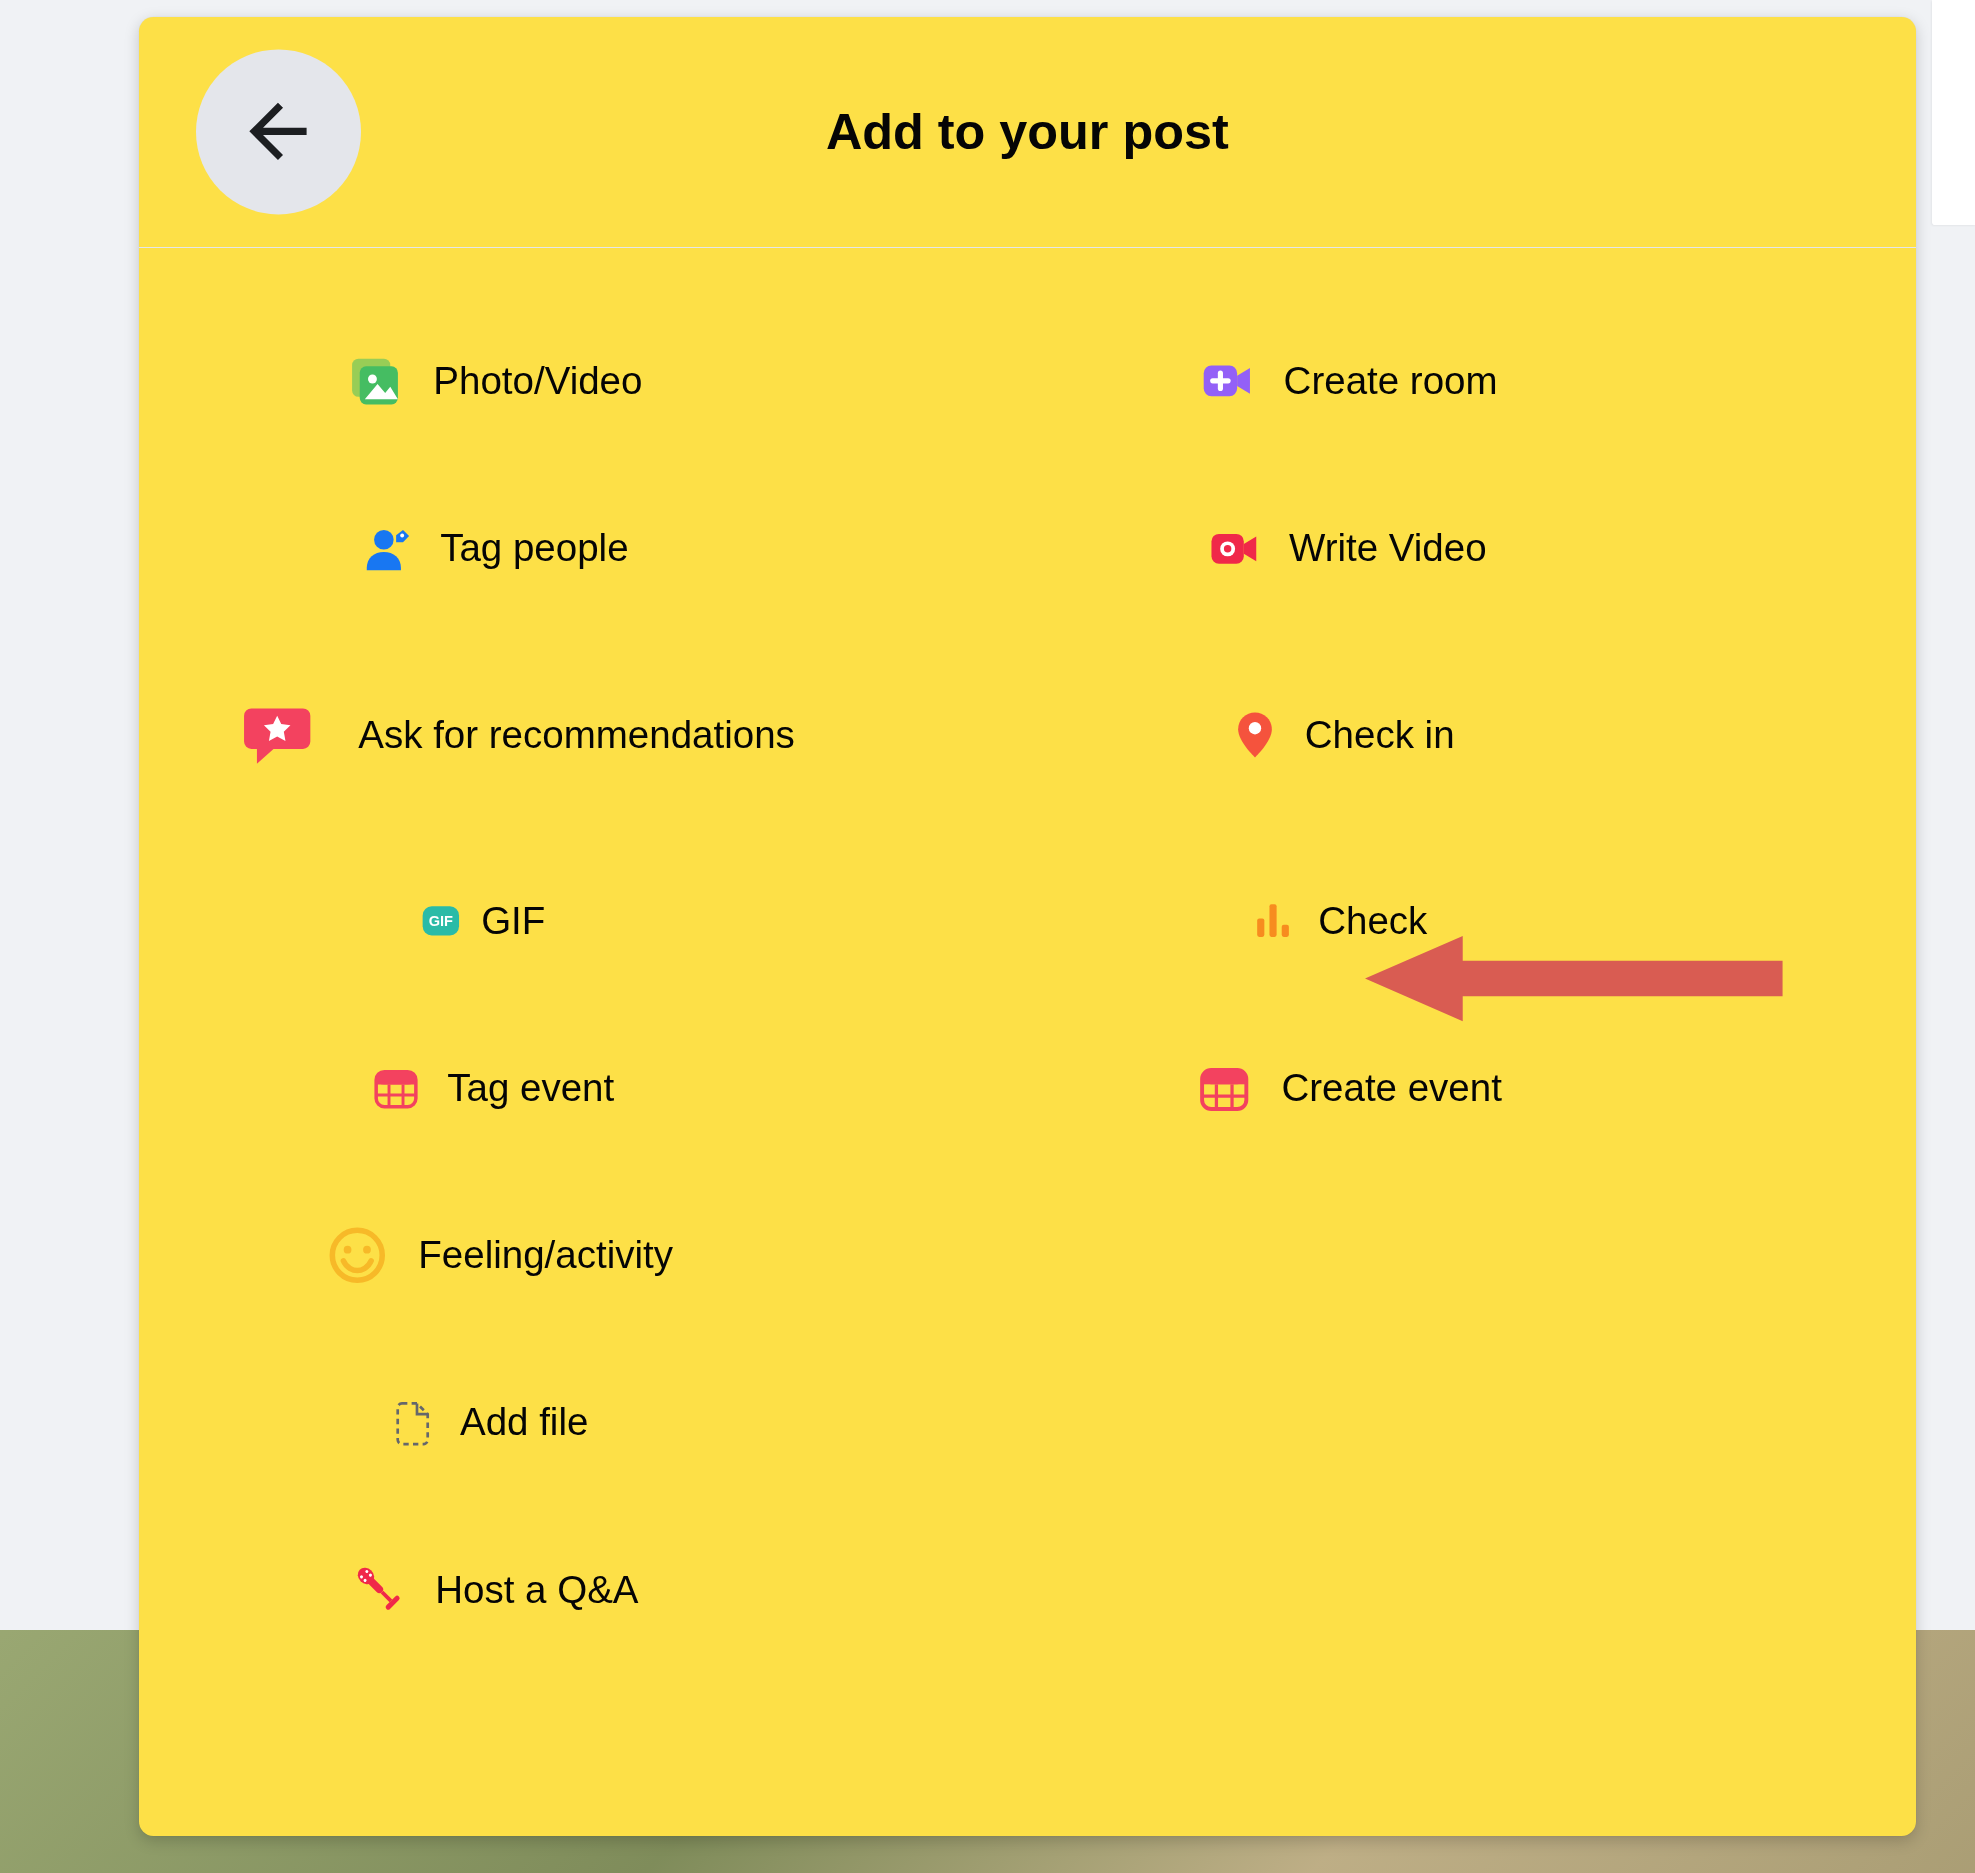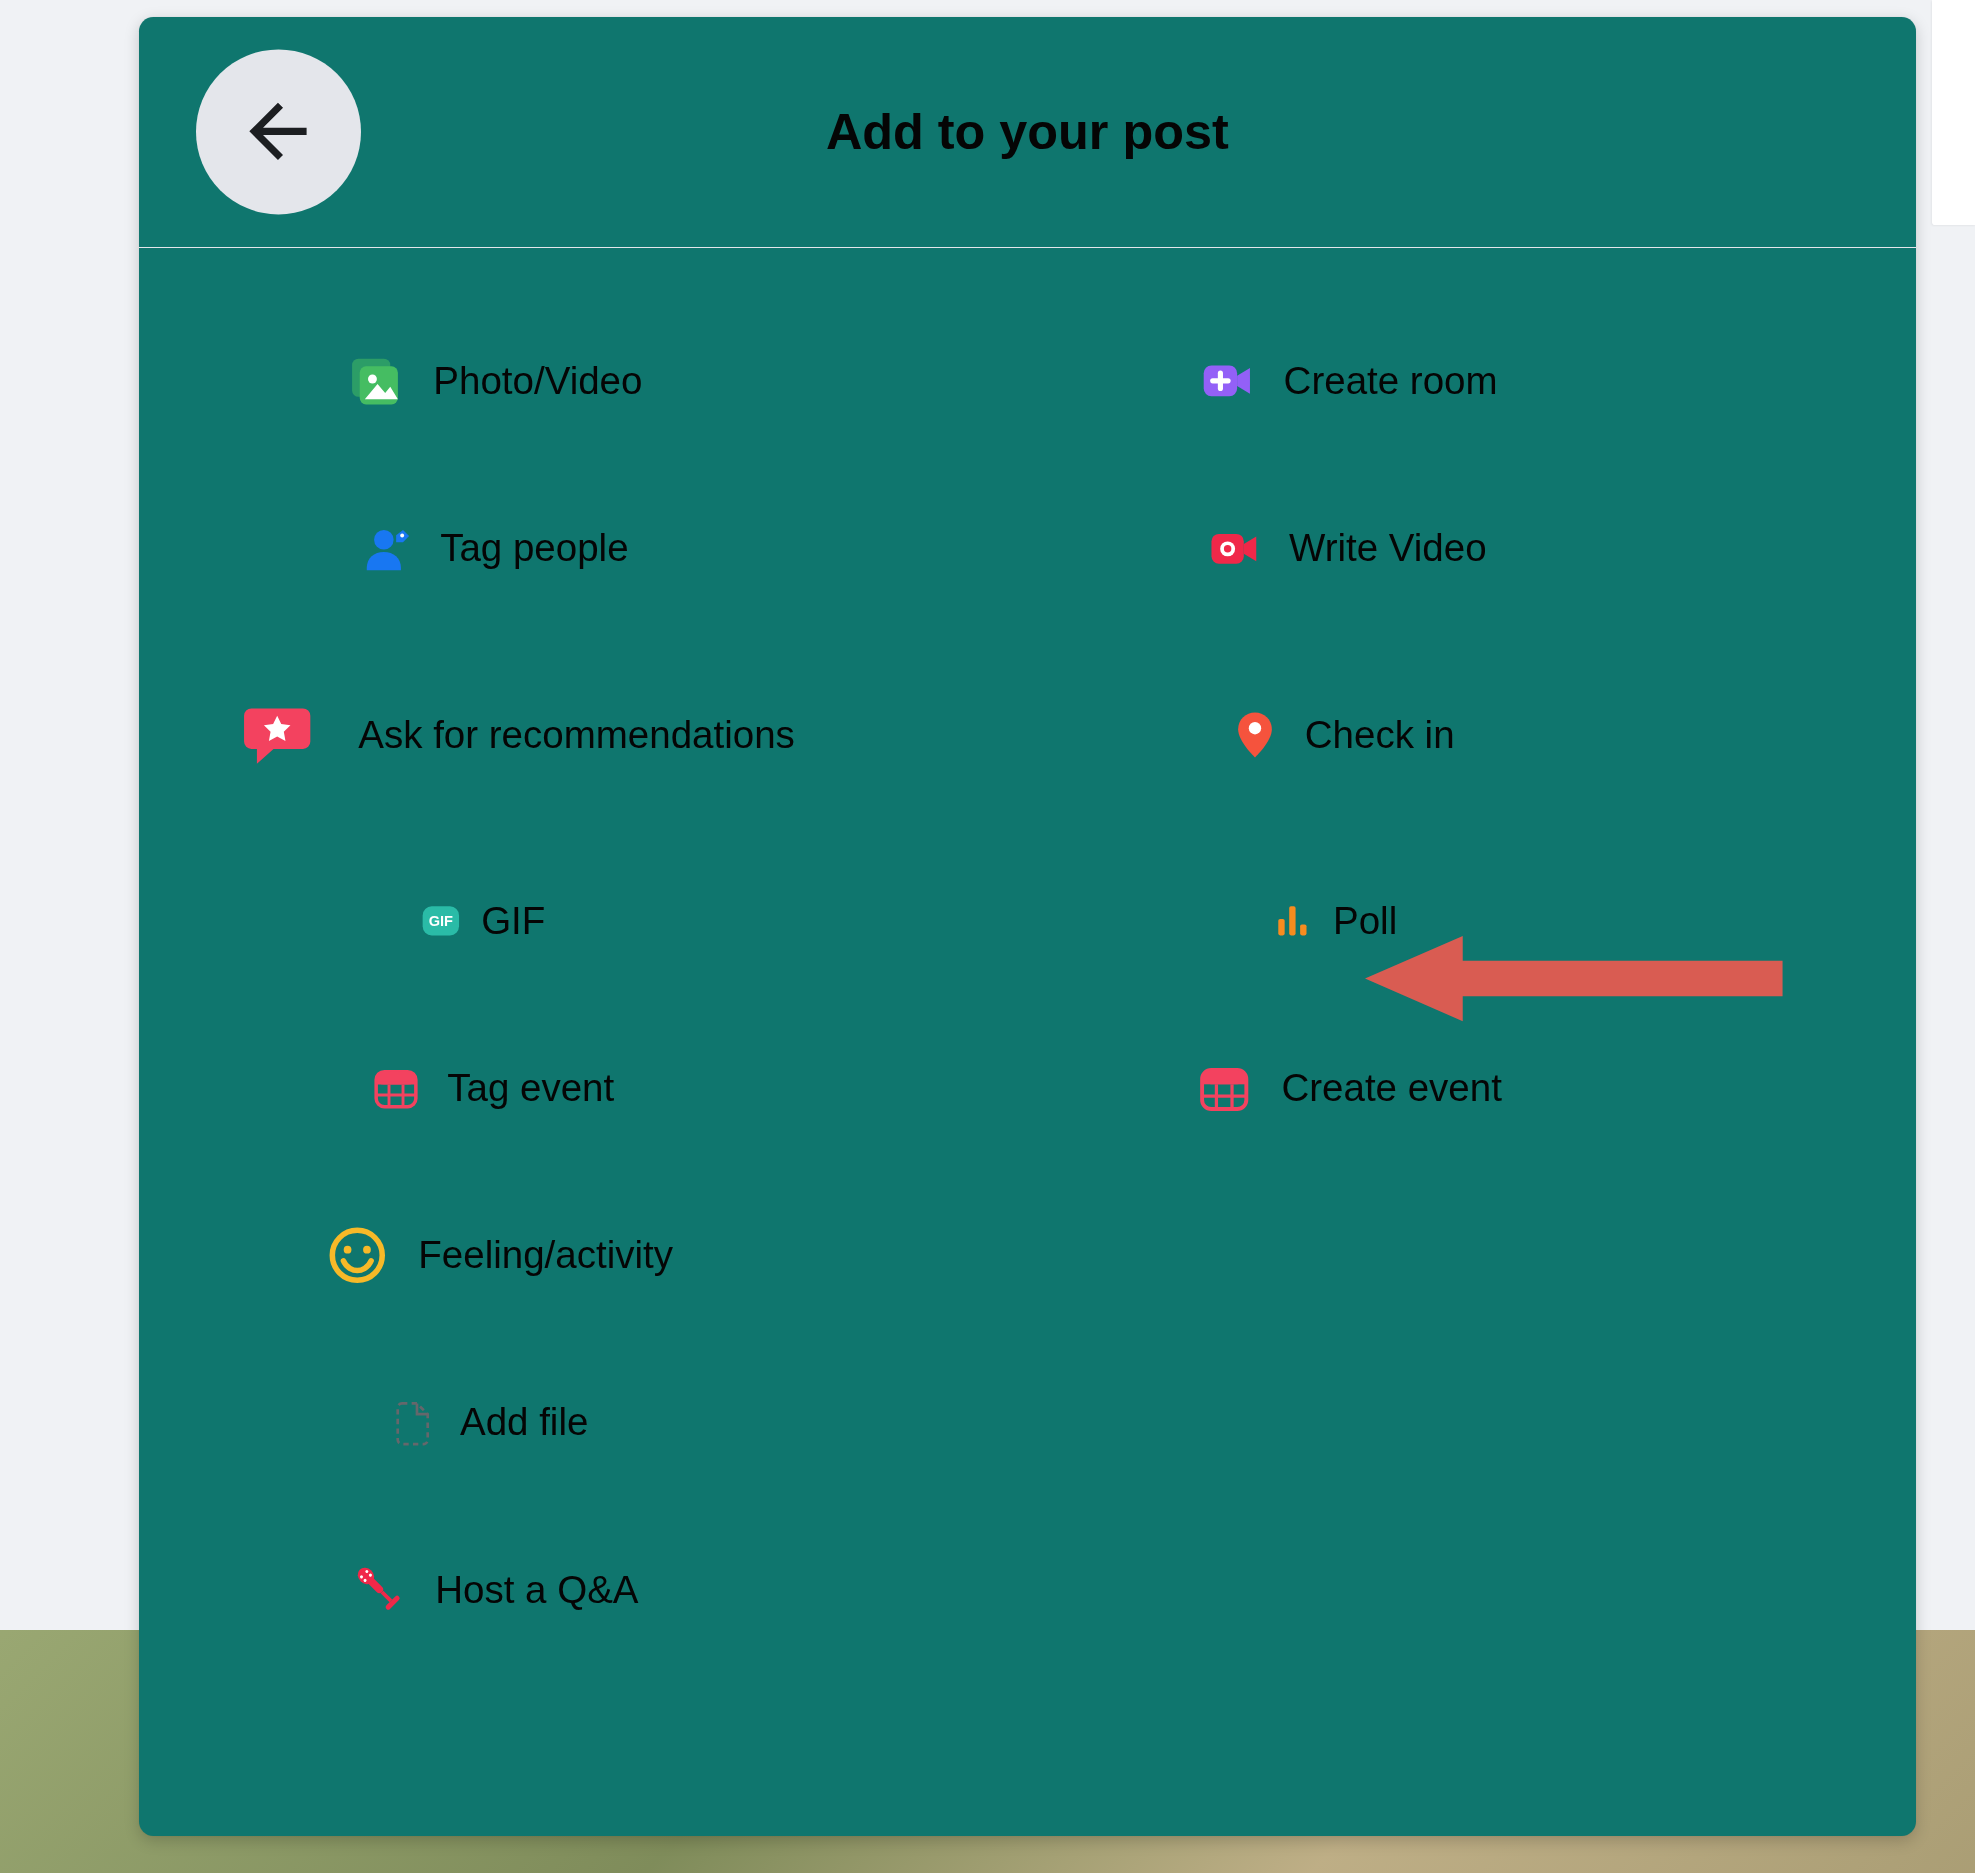--- a/index.html
+++ b/index.html
@@ -24,21 +24,21 @@
     background: #ffffff;
     border-bottom-left-radius: 3.1px;
     box-shadow: -0.5px 1px 2.1px rgba(0,0,0,0.05);
   }
   .modal {
     position: absolute;
     top: 0.9%;
     left: 4.6%;
     right: 3.0%;
     bottom: 2.0%;
-    background: #0f766e;
+    background: #fde047;
     border-radius: 14.4px;
     box-shadow: 0 4.1px 14.4px rgba(0,0,0,0.18), 0 0 0 0.5px rgba(0,0,0,0.03);
     display: flex;
     flex-direction: column;
     overflow: hidden;
     margin-left: 48px;
   }
   .modal-header {
     position: relative;
     display: flex;
@@ -271,21 +271,21 @@
         </div>
 
         <div class="option-row">
           <span class="icon-wrap">
             <svg viewBox="0 0 48 48">
               <rect x="8" y="22" width="7" height="18" rx="2" fill="#f78c1f"></rect>
               <rect x="20" y="8" width="7" height="32" rx="2" fill="#f78c1f"></rect>
               <rect x="32" y="28" width="7" height="12" rx="2" fill="#f78c1f"></rect>
             </svg>
           </span>
-          <span class="option-label">Poll</span>
+          <span class="option-label">Check</span>
         </div>
 
         <div class="option-row">
           <span class="icon-wrap">
             <svg viewBox="0 0 48 48">
               <rect x="7" y="10" width="34" height="30" rx="7" fill="none" stroke="#f3425f" stroke-width="3"></rect>
               <rect x="7" y="10" width="34" height="11" rx="7" fill="#f3425f"></rect>
               <rect x="7" y="18" width="34" height="3" fill="#f3425f"></rect>
               <line x1="18" y1="21" x2="18" y2="40" stroke="#f3425f" stroke-width="2.5"></line>
               <line x1="30" y1="21" x2="30" y2="40" stroke="#f3425f" stroke-width="2.5"></line>

